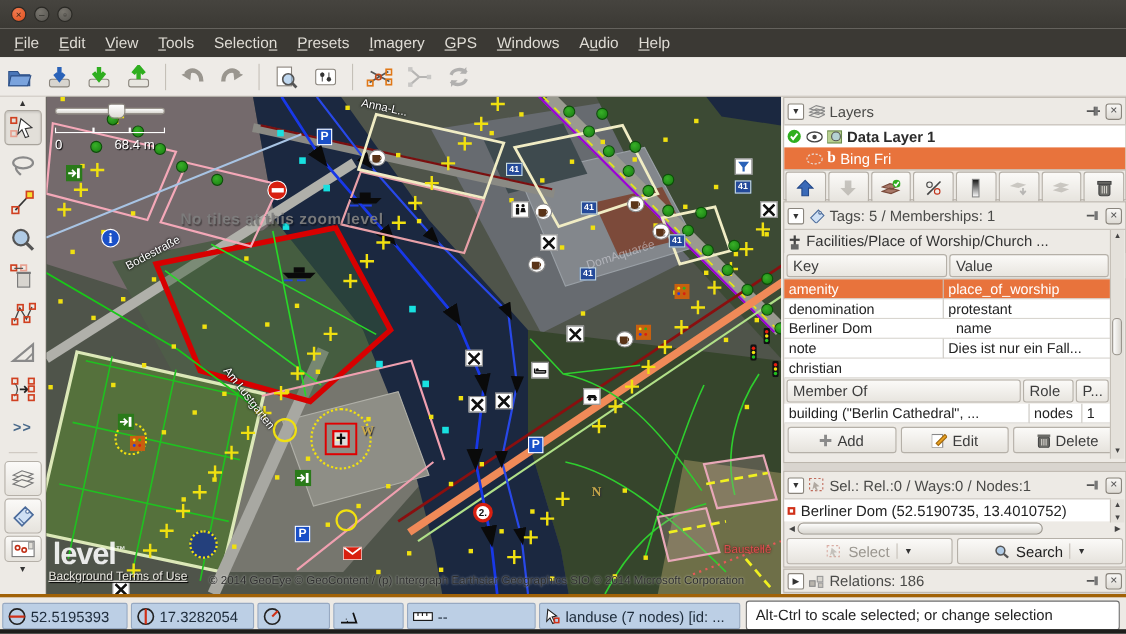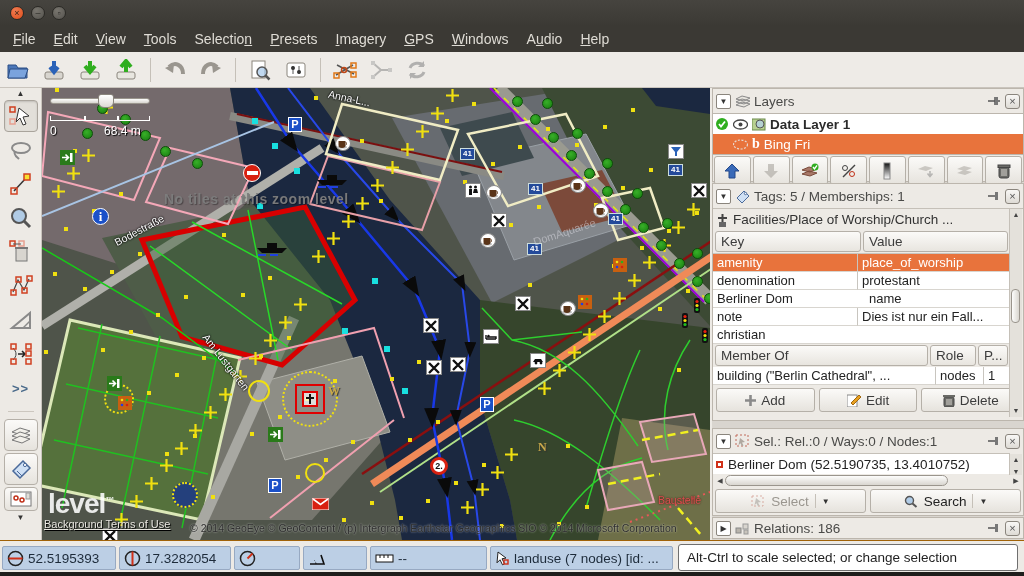--- a/index.html
+++ b/index.html
@@ -121,21 +121,21 @@
   .selitem { display:flex; align-items:center; gap:5px; height:21px; padding:0 3px;
     font-size:13.5px; color:#222; background:#fff; }
   .nodeicon { width:7px; height:7px; border:2px solid #d03018; background:#fff; }
   .ddbtn { border:1px solid #B5B0A8; border-radius:3px; background:linear-gradient(#FBFAF8,#E6E3DD);
     font-size:13.5px; display:flex; align-items:center; justify-content:center; gap:6px; height:24px; }
   .caret { font-size:8px; color:#333; border-left:1px solid #c5c0b8; padding-left:6px; height:14px;
     display:flex; align-items:center;}
 
   
   .statusbar { position:absolute; left:0; top:540px; width:1024px; height:32px;
-    background:#EDEAE5; border-top:1px solid #a16207;text-align:right; }
+    background:#EDEAE5; border-top:3px solid #a16207;text-align:right; }
   .seg { position:absolute; top:5px; height:24px; background:#BCCFE5; border:1px solid #97A9C2;
     border-radius:2px; display:flex; align-items:center; gap:4px; padding:0 4px;
     font-size:13.5px; color:#1d2b3a; overflow:hidden; white-space:nowrap;}
   .helpbox { position:absolute; left:678px; top:3px; width:340px; height:27px; background:#fff;
     border:1px solid #6f6f6f; border-radius:3px; font-size:13.5px; color:#222;
     display:flex; align-items:center; padding:0 8px; white-space:nowrap; }
   .bottomstrip { position:absolute; left:0; top:572px; width:1024px; height:4px; background:#1e1e1c; }
 </style>
 </head>
 <body>

